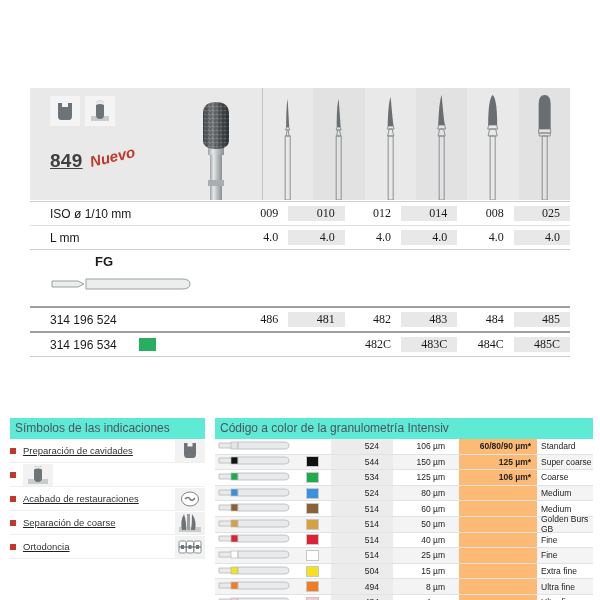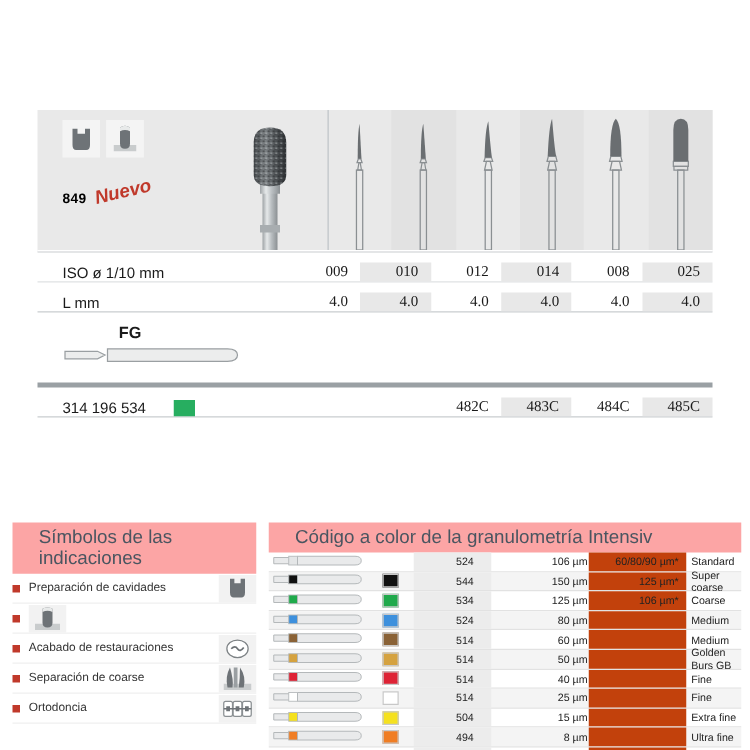--- a/index.html
+++ b/index.html
@@ -20,41 +20,41 @@
     position:relative;height:112px;background:#e9e9e9;
     border-bottom:1px solid #ffffff;
   }
   .hdr-left{
     position:absolute;left:0;top:0;width:140px;height:112px;
   }
   .ind-icons{position:absolute;left:20px;top:8px;display:flex;gap:5px;}
   .ind-ico{width:30px;height:30px;background:#f4f4f4;display:block;}
   .code-row{position:absolute;left:20px;top:62px;height:30px;}
   .code-num{
-    font-size:11px;font-weight:bold;color:#000000;letter-spacing:.3px;
-    display:inline-block;vertical-align:middle;
+    font-size:19px;font-weight:bold;color:#404040;letter-spacing:.3px;
+    display:inline-block;vertical-align:middle;text-decoration:underline;
   }
   .code-new{
     display:inline-block;color:#c0392b;font-size:15px;font-weight:bold;
     font-style:italic;transform:rotate(-13deg);transform-origin:left bottom;
     margin-left:9px;vertical-align:middle;
   }
 
   .photo-cell{
     position:absolute;left:140px;top:0;width:92px;height:112px;
     border-right:1px solid #bfc4c7;
   }
   .shape-cells{
     position:absolute;left:232px;top:0;right:0;height:112px;display:flex;
   }
   .shape-cell{flex:1;position:relative;}
   .shape-cell.sh{background:#e2e2e2;}
 
   
-  .trow{display:flex;height:23px;align-items:flex-end;}
+  .trow{display:flex;height:23px;align-items:center;}
   .tlabel{
     width:202px;flex:none;display:flex;align-items:center;
     padding-left:20px;box-sizing:border-box;font-size:12px;color:#1a1a1a;
   }
   .tcell{
     flex:1;display:flex;align-items:center;justify-content:flex-end;
     padding-right:10px;box-sizing:border-box;font-size:12px;color:#1a1a1a;font-family:Liberation Serif, serif;
   }
   .tcell.sh{background:#e8e8e8;}
   .rule-thin{height:1px;background:#c9cdd0;}
@@ -66,45 +66,46 @@
   .fg-icon-row{height:22px;display:flex;}
   .fg-icon-wrap{width:202px;flex:none;padding-left:20px;box-sizing:border-box;display:flex;align-items:center;}
 
   .swatch-green{
     width:17px;height:13px;background:#27ae60;display:inline-block;
     margin-left:22px;vertical-align:middle;
   }
 
   
   .sec-title{
-    font-size:15px;color:#4a5560;background:#fca5a5;
-    padding:3px 5px 4px 21px;box-sizing:border-box;
+    font-size:12px;color:#4a5560;background:#5eead4;
+    padding:3px 5px 4px 5px;box-sizing:border-box;
     font-weight:normal;
   }
   #symbols-section{position:absolute;left:10px;top:418px;width:195px;}
   #granulometry-section{position:absolute;left:215px;top:418px;width:378px;}
 
   .sym-row{
     display:flex;align-items:center;height:23px;
     border-bottom:1px solid #efefef;
+    text-decoration:underline;
   }
   .sym-bullet{
     width:6px;height:6px;background:#c0392b;flex:none;margin-right:7px;
   }
   .sym-text{font-size:9.5px;color:#333;flex:1;white-space:nowrap;}
   .sym-thumb{width:30px;height:22px;flex:none;background:#f2f2f2;}
 
   .g-row{display:flex;height:14.6px;align-items:center;font-size:8.5px;color:#222;}
   .g-row.sh{background:#f4f4f4;}
   .g-bur{width:78px;flex:none;padding-left:2px;box-sizing:border-box;}
   .g-sw-wrap{width:38px;flex:none;display:flex;justify-content:center;}
   .g-sw{width:13px;height:11px;border:1px solid #c8c8c8;box-sizing:border-box;}
   .g-iso{width:62px;flex:none;text-align:right;padding-right:14px;box-sizing:border-box;background:#ececec;height:100%;display:flex;align-items:center;justify-content:flex-end;}
-  .g-um{width:78px;flex:none;text-align:right;padding-right:1px;box-sizing:border-box;}
-  .g-alt{width:78px;flex:none;text-align:center;padding-right:6px;box-sizing:border-box;background:#c2410c;height:100%;display:flex;align-items:center;justify-content:flex-end;}
+  .g-um{width:66px;flex:none;text-align:right;padding-right:14px;box-sizing:border-box;}
+  .g-alt{width:78px;flex:none;text-align:center;padding-right:6px;box-sizing:border-box;background:#fdba74;height:100%;display:flex;align-items:center;justify-content:flex-end;font-weight:bold;}
   .g-name{flex:1;padding-left:4px;box-sizing:border-box;}
   .g-sep{height:1px;background:#e2e2e2;}
 </style>
 </head>
 <body>
 
 <div id="product-table">
 
   <div class="hdr-band">
 
@@ -255,20 +256,31 @@
         <path d="M2 5 h26 l6 3 l-6 3 h-26 z" fill="#eceded" stroke="#9a9fa2" stroke-width="1"></path>
         <path d="M36 3 h96 q8 0 8 5 q0 5 -8 5 h-96 z" fill="#eceded" stroke="#9a9fa2" stroke-width="1"></path>
       </svg>
     </div>
     <div style="flex:1"></div>
   </div>
 
   <div class="spacer"></div>
   <div class="rule-med"></div>
 
+  <div class="trow">
+    <div class="tlabel">
+      <span>314 196 524</span>
+    </div>
+    <div class="tcell">486</div>
+    <div class="tcell sh">481</div>
+    <div class="tcell">482</div>
+    <div class="tcell sh">483</div>
+    <div class="tcell">484</div>
+    <div class="tcell sh">485</div>
+  </div>
   <div class="rule-med"></div>
 
   <div class="trow">
     <div class="tlabel">
       <span>314 196 534</span>
       <span class="swatch-green"></span>
     </div>
     <div class="tcell"></div>
     <div class="tcell sh"></div>
     <div class="tcell">482C</div>

